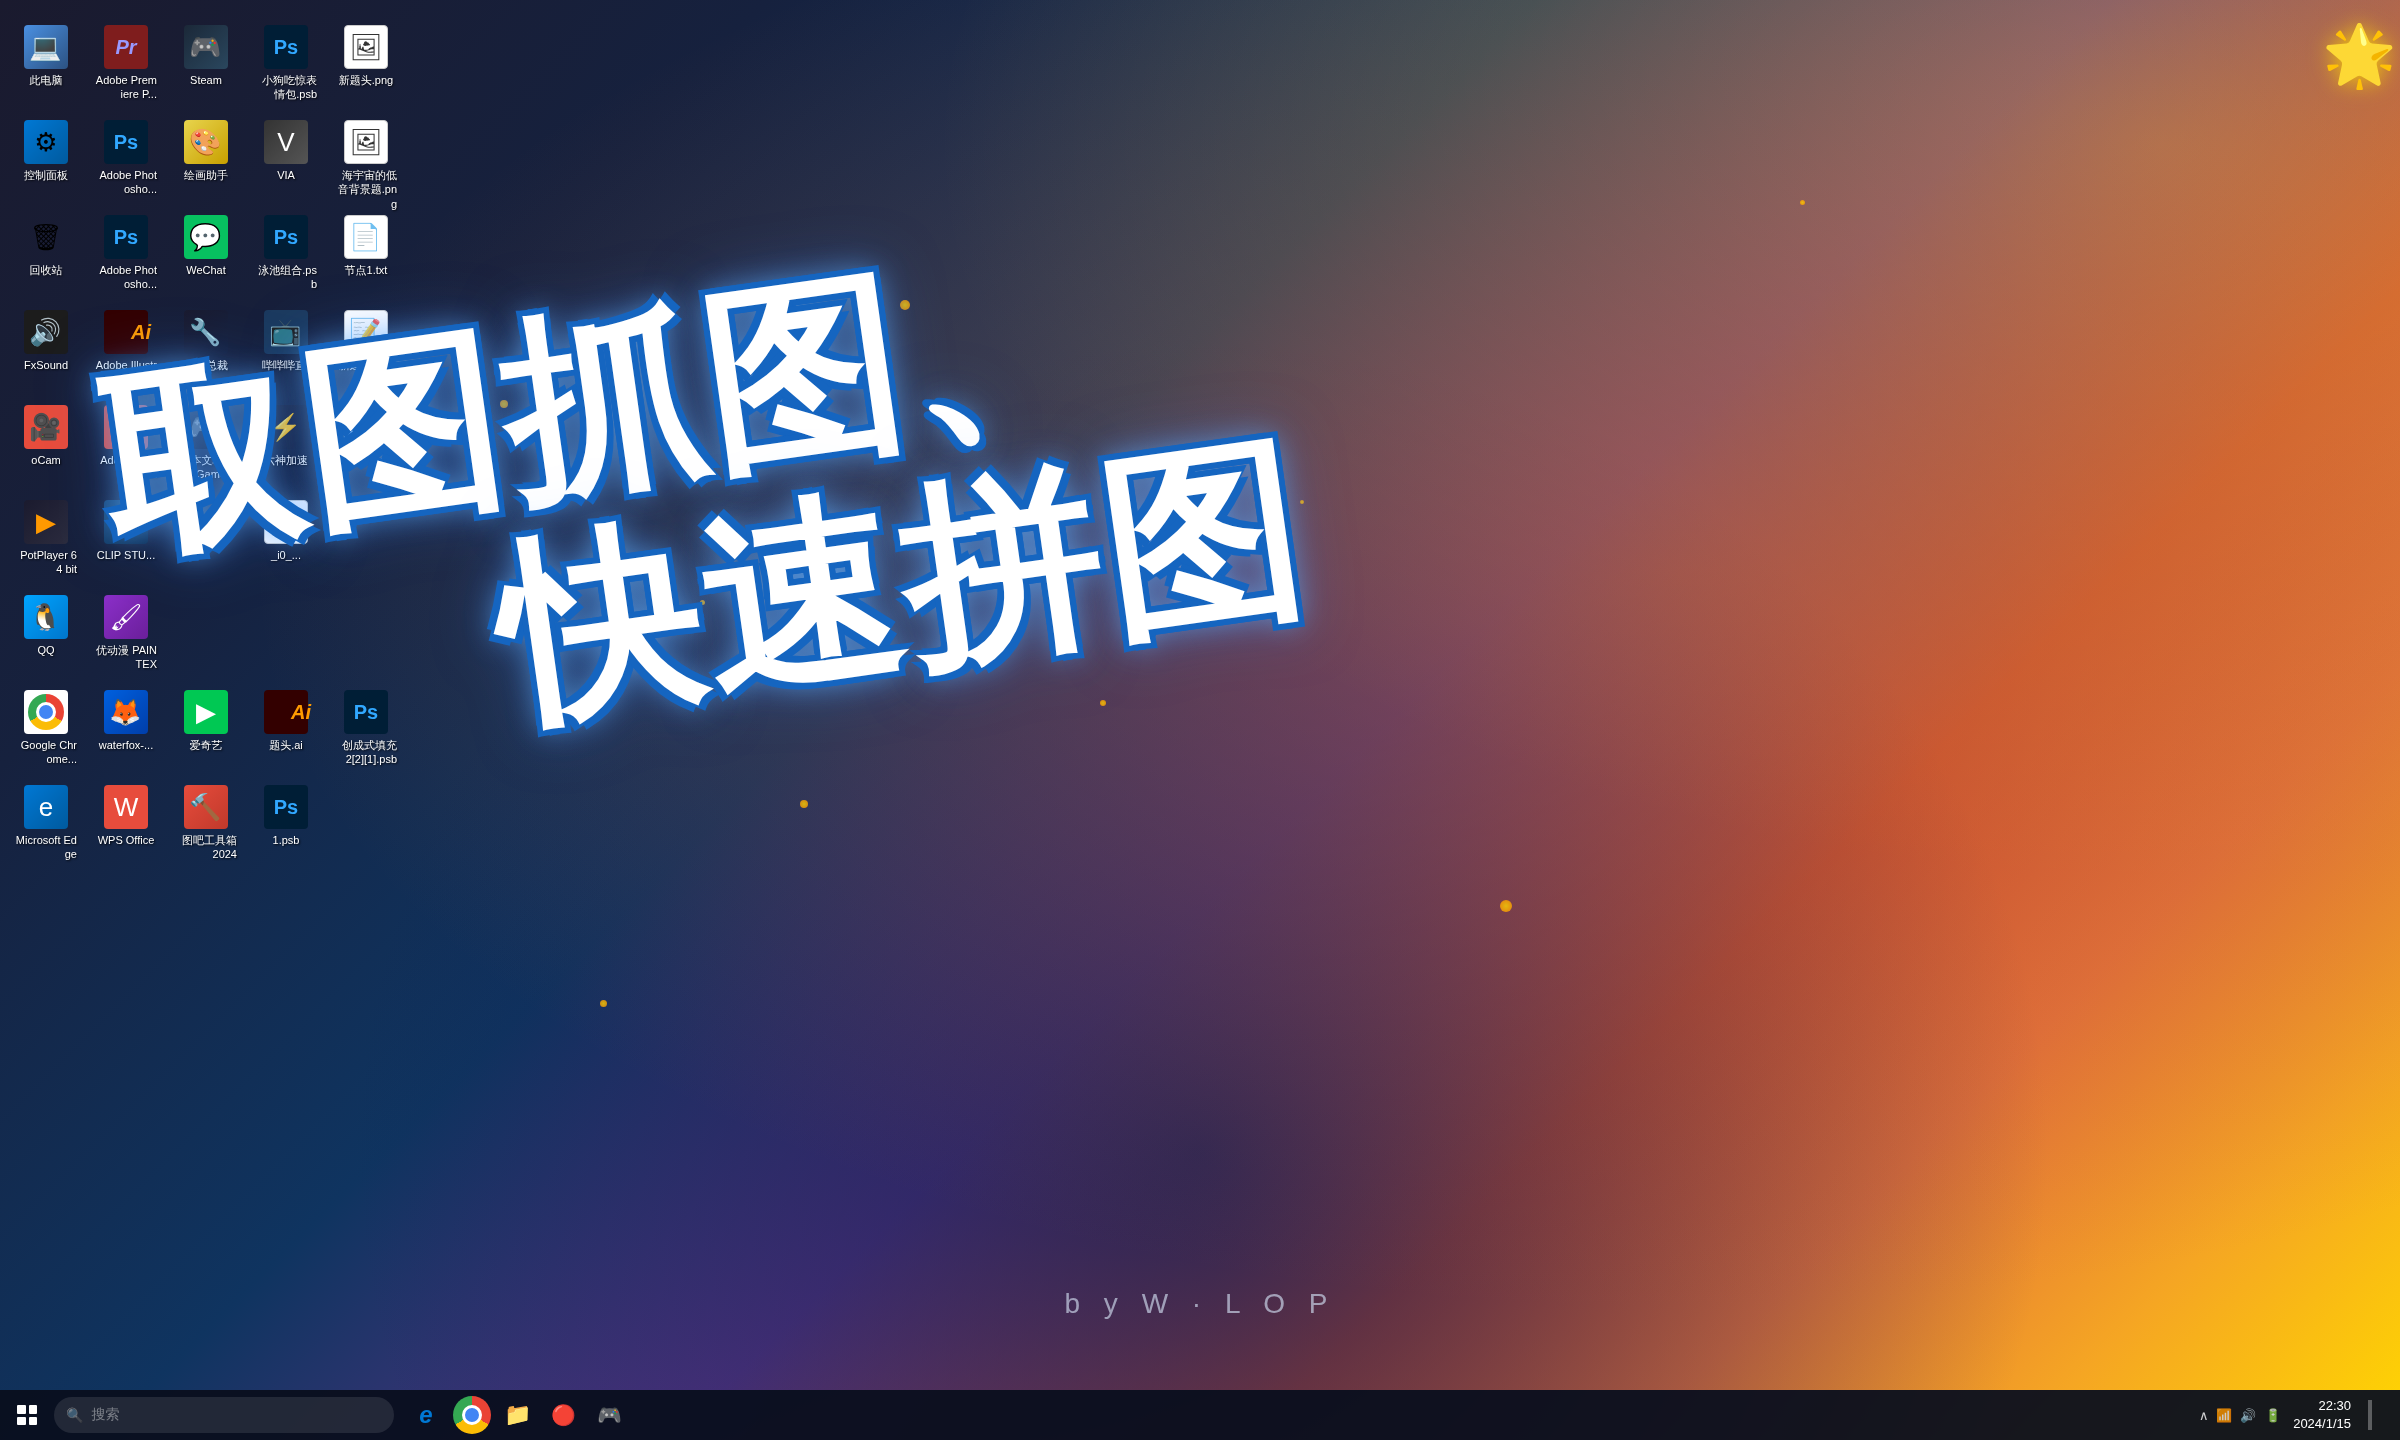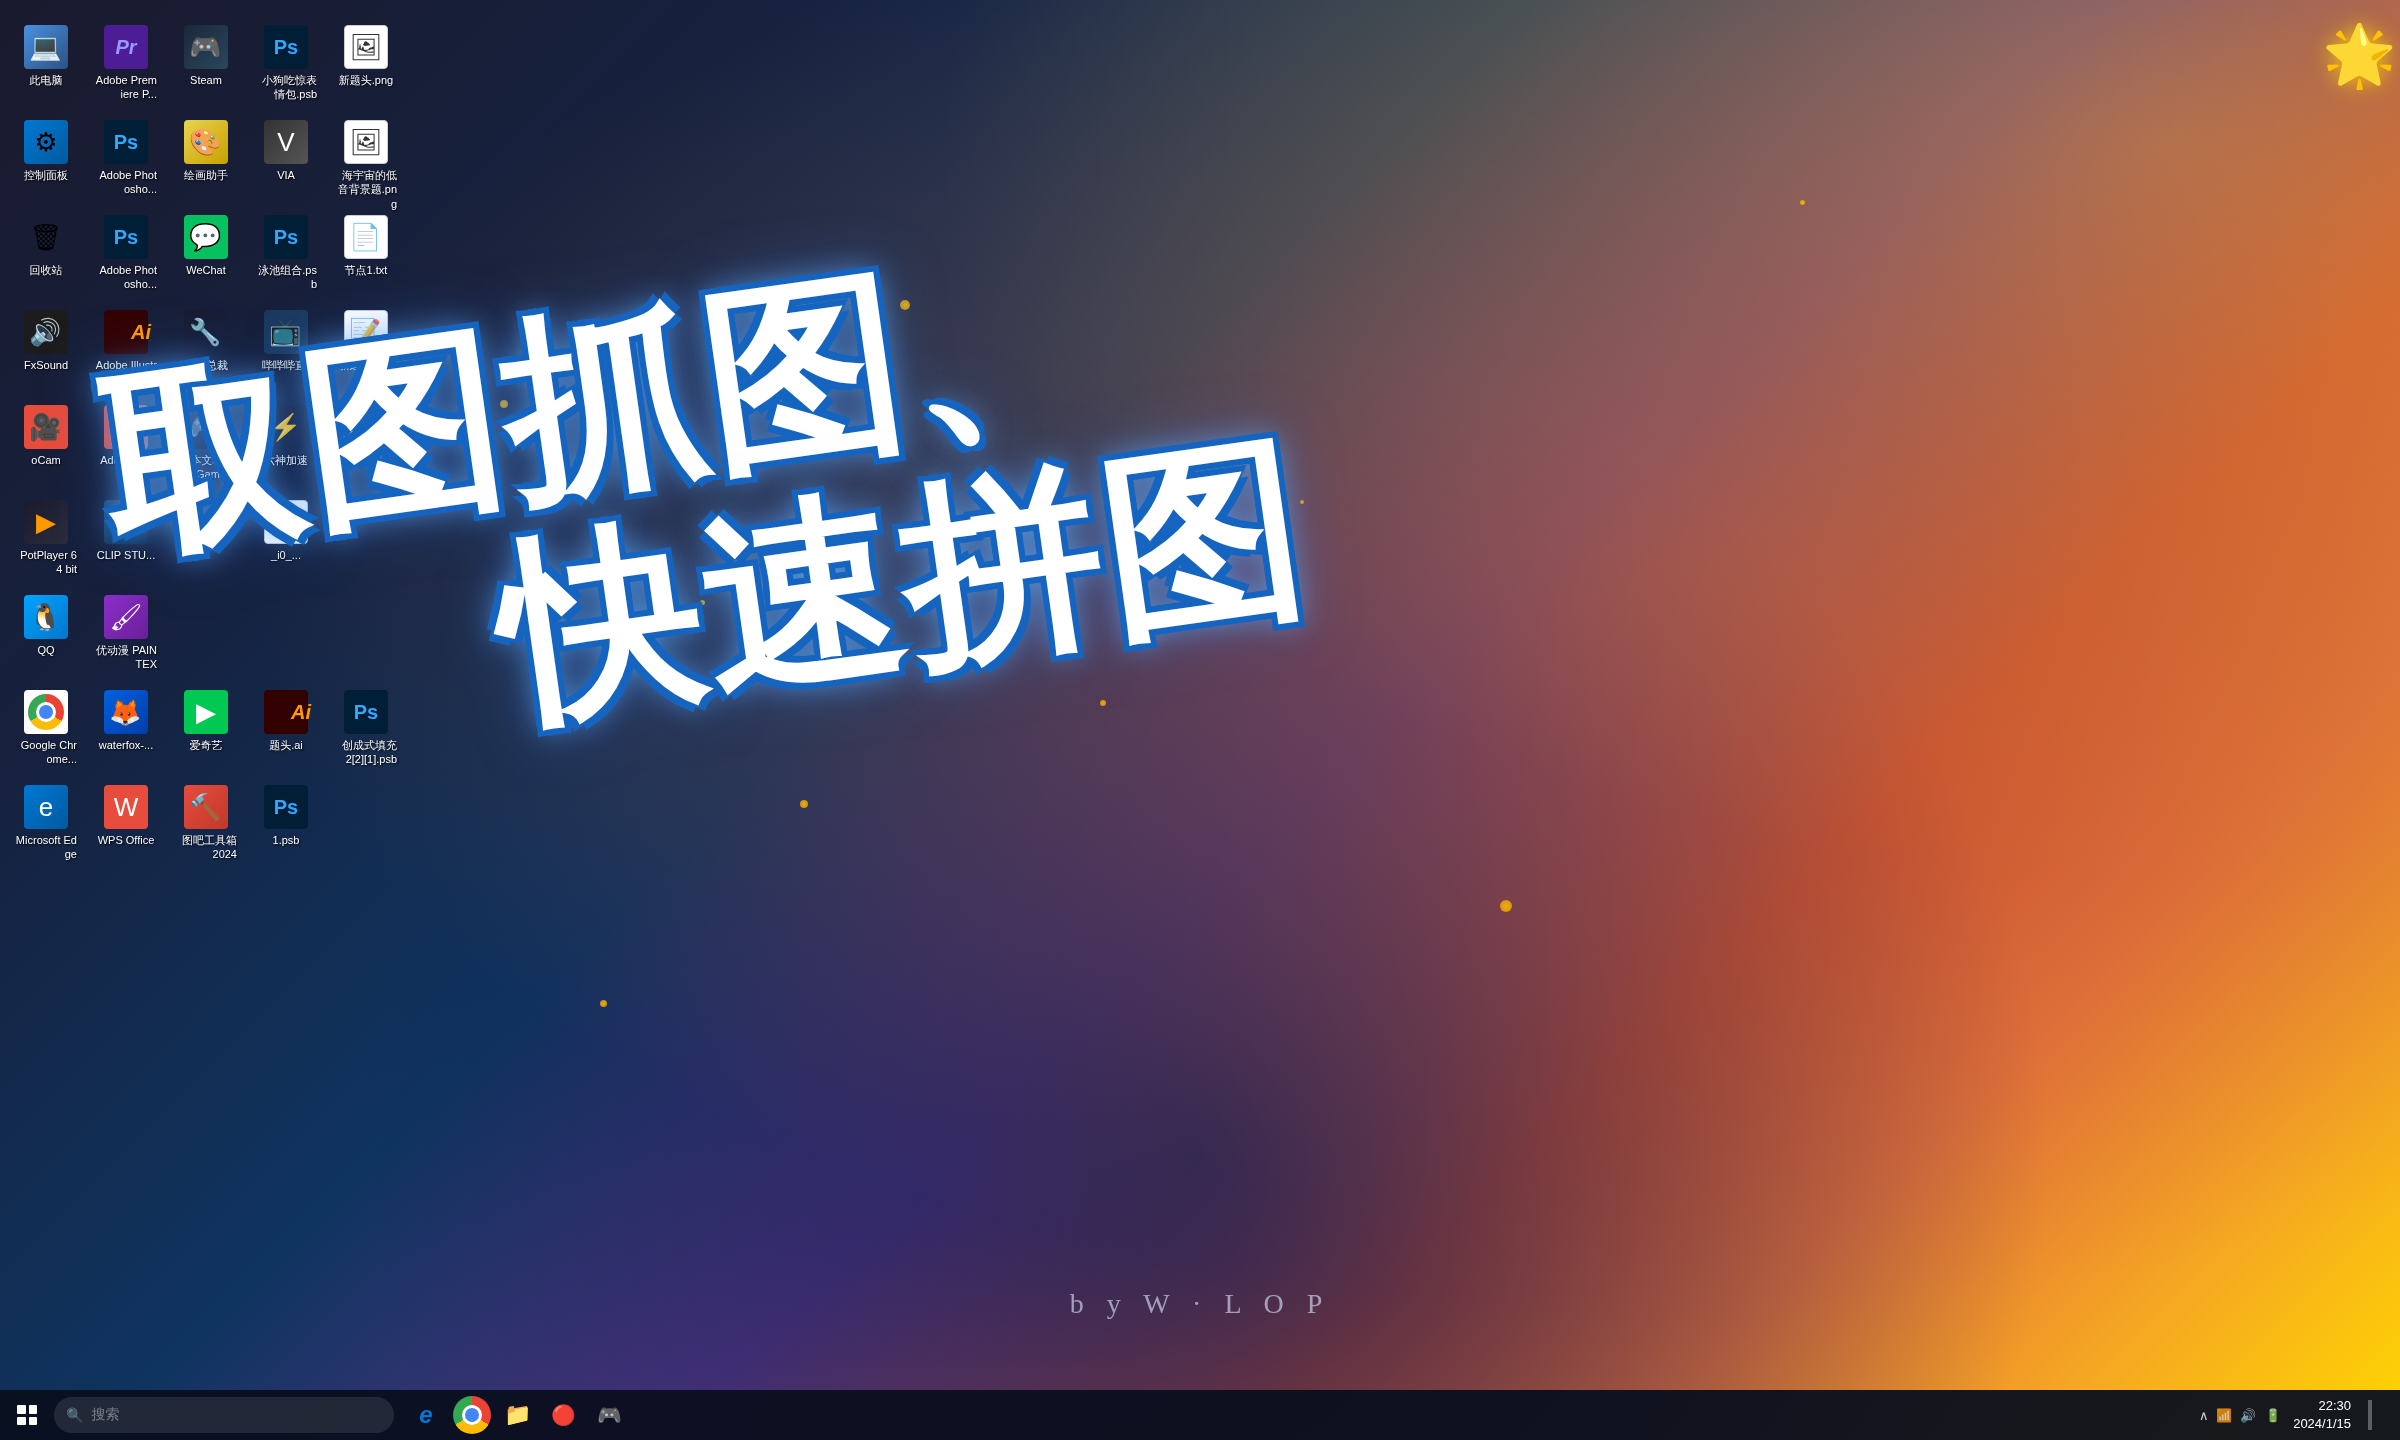--- a/index.html
+++ b/index.html
@@ -143,21 +143,20 @@
     .overlay-watermark {
       position: absolute;
       bottom: 120px;
       left: 50%;
       transform: translateX(-50%);
       color: rgba(200, 210, 230, 0.7);
       font-size: 28px;
       letter-spacing: 8px;
       z-index: 10;
       pointer-events: none;
-      font-family: Liberation Serif, serif;
     }
 
     
     #taskbar {
       position: absolute;
       bottom: 0;
       left: 0;
       right: 0;
       height: 50px;
       background: rgba(10, 15, 30, 0.95);
@@ -315,21 +314,21 @@
   <div class="right-decoration">
     <span class="golden-shape">🌟</span>
   </div>
 
   <div class="desktop-icons">
   <div class="icon-item">
         <div class="icon-img icon-pc">💻</div>
         <span class="icon-label">此电脑</span>
       </div>
       <div class="icon-item">
-        <div class="icon-img icon-premiere" style="background: #4c1d95;">
+        <div class="icon-img icon-premiere" style="background: #7f1d1d;">
           <span style="color:#9999ff;font-weight:bold;font-size:20px;font-style:italic;">Pr</span>
         </div>
         <span class="icon-label">Adobe Premiere P...</span>
       </div>
       <div class="icon-item">
         <div class="icon-img icon-steam">🎮</div>
         <span class="icon-label">Steam</span>
       </div>
       <div class="icon-item">
         <div class="icon-img icon-psb-small" style="background: rgb(0, 30, 54);">

